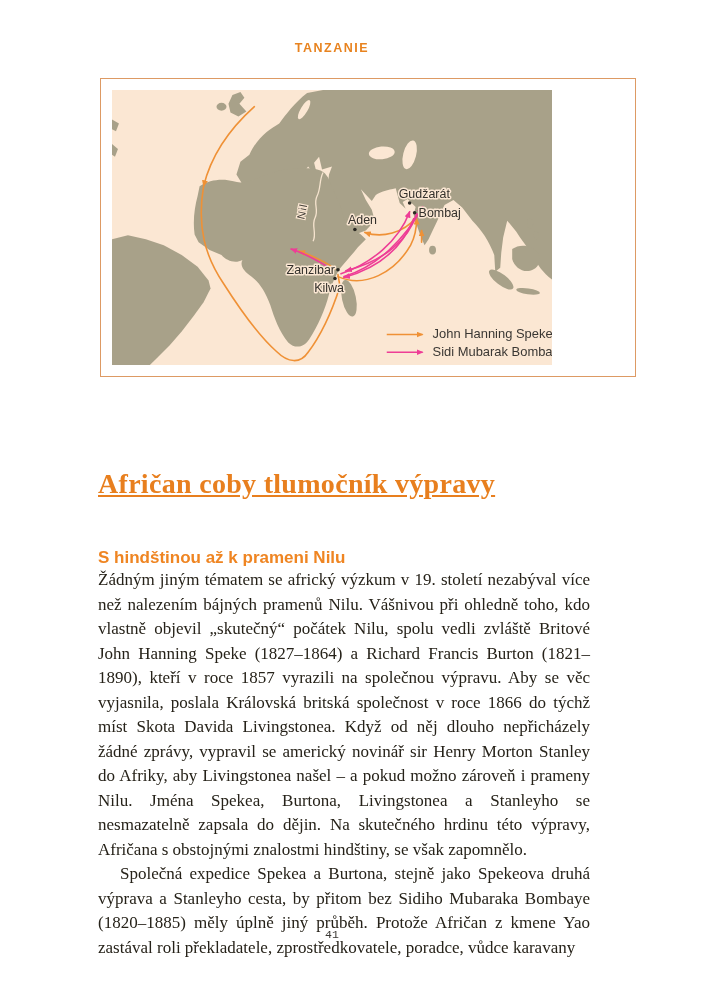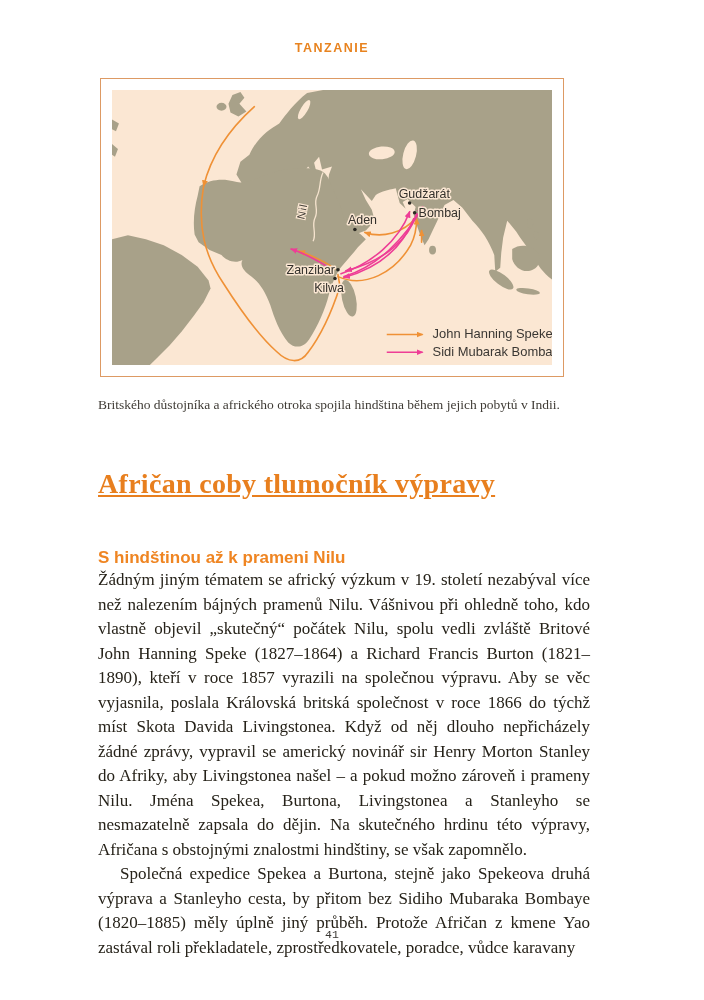--- a/index.html
+++ b/index.html
@@ -1,21 +1,21 @@
 <!DOCTYPE html>
 <html><head>
 <meta charset="utf-8">
 <style>
   html,body{margin:0;padding:0;background:#ffffff;}
   .page{position:relative;width:704px;height:1000px;background:#ffffff;overflow:hidden;
         font-family:"Liberation Serif",serif;}
   .kicker{position:absolute;top:41px;left:100px;width:464px;text-align:center;
           font-family:"Liberation Sans",sans-serif;font-weight:bold;font-size:12.5px;
           letter-spacing:1.5px;color:#e8831f;}
-  .map-frame{position:absolute;left:100px;top:78px;width:464px;height:299px;
+  .map-frame{position:absolute;left:100px;top:78px;width:536px;height:299px;
              border:1px solid #dd9a64;background:#ffffff;box-sizing:border-box;padding:11px;}
   .map-frame svg{display:block;}
   .map-label{font-family:"Liberation Sans",sans-serif;font-size:12.5px;fill:#33302b;
              stroke:#fbe7d3;stroke-width:3px;paint-order:stroke;stroke-linejoin:round;}
   .river-label{font-family:"Liberation Sans",sans-serif;font-size:11px;letter-spacing:1px;
                fill:#45413a;stroke:#fbe7d3;stroke-width:2.5px;paint-order:stroke;}
   .legend-label{font-family:"Liberation Sans",sans-serif;font-size:13px;fill:#3a3733;}
   .caption{position:absolute;left:98px;top:396px;width:496px;font-size:13.5px;
            color:#3f3b35;line-height:17px;}
   .title{position:absolute;left:98px;top:448px;width:500px;font-weight:bold;
@@ -158,21 +158,20 @@
 
       <g>
         <path d="M 276,249 L 312,249" fill="none" stroke="#ef9136" stroke-width="1.6" marker-end="url(#mO)"></path>
         <text class="legend-label" x="322" y="253">John Hanning Speke</text>
         <path d="M 276,267 L 312,267" fill="none" stroke="#ee3d96" stroke-width="1.6" marker-end="url(#mP)"></path>
         <text class="legend-label" x="322" y="271">Sidi Mubarak Bombay</text>
       </g>
     </svg>
   </div>
 
-  <div class="caption">Britského důstojníka a afrického otroka spojila hindština během jejich pobytů v Indii.</div>
 
   <h1 class="title">Afričan coby tlumočník výpravy</h1>
 
   <h2 class="subtitle">S hindštinou až k prameni Nilu</h2>
 
   <div class="body-text">
     <p>Žádným jiným tématem se africký výzkum v 19. století nezabýval více než nalezením bájných pramenů Nilu. Vášnivou při ohledně toho, kdo vlastně objevil „skutečný“ počátek Nilu, spolu vedli zvláště Britové John Hanning Speke (1827–1864) a Richard Francis Burton (1821–1890), kteří v roce 1857 vyrazili na společnou výpravu. Aby se věc vyjasnila, poslala Královská britská společnost v roce 1866 do týchž míst Skota Davida Livingstonea. Když od něj dlouho nepřicházely žádné zprávy, vypravil se americký novinář sir Henry Morton Stanley do Afriky, aby Livingstonea našel – a pokud možno zároveň i prameny Nilu. Jména Spekea, Burtona, Livingstonea a Stanleyho se nesmazatelně zapsala do dějin. Na skutečného hrdinu této výpravy, Afričana s obstojnými znalostmi hindštiny, se však zapomnělo.</p>
     <p>Společná expedice Spekea a Burtona, stejně jako Spekeova druhá výprava a Stanleyho cesta, by přitom bez Sidiho Mubaraka Bombaye (1820–1885) měly úplně jiný průběh. Protože Afričan z kmene Yao zastával roli překladatele, zprostředkovatele, poradce, vůdce karavany</p>
   </div>
 

